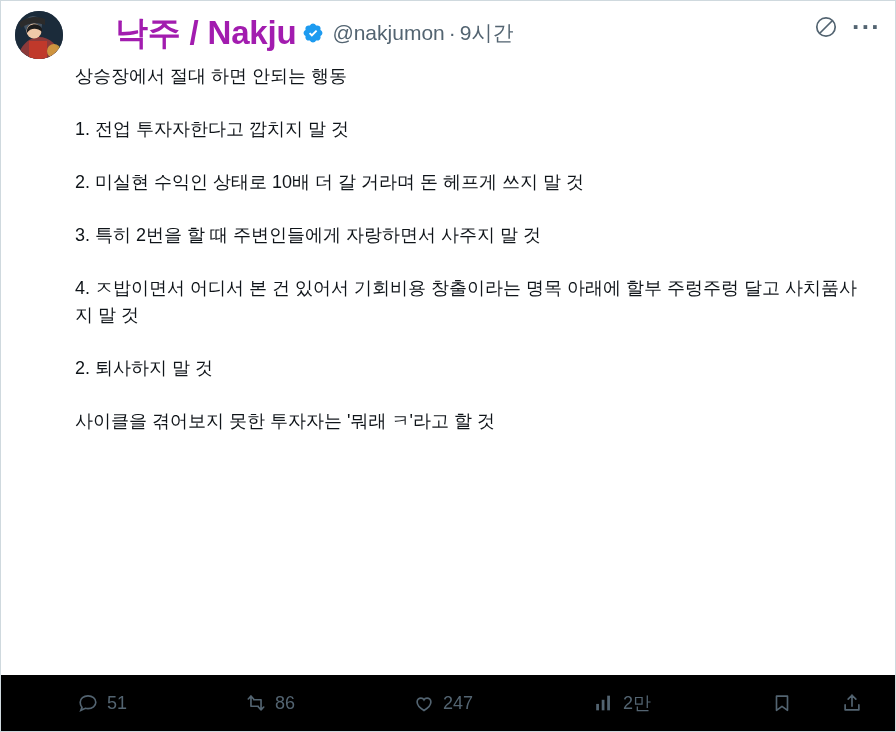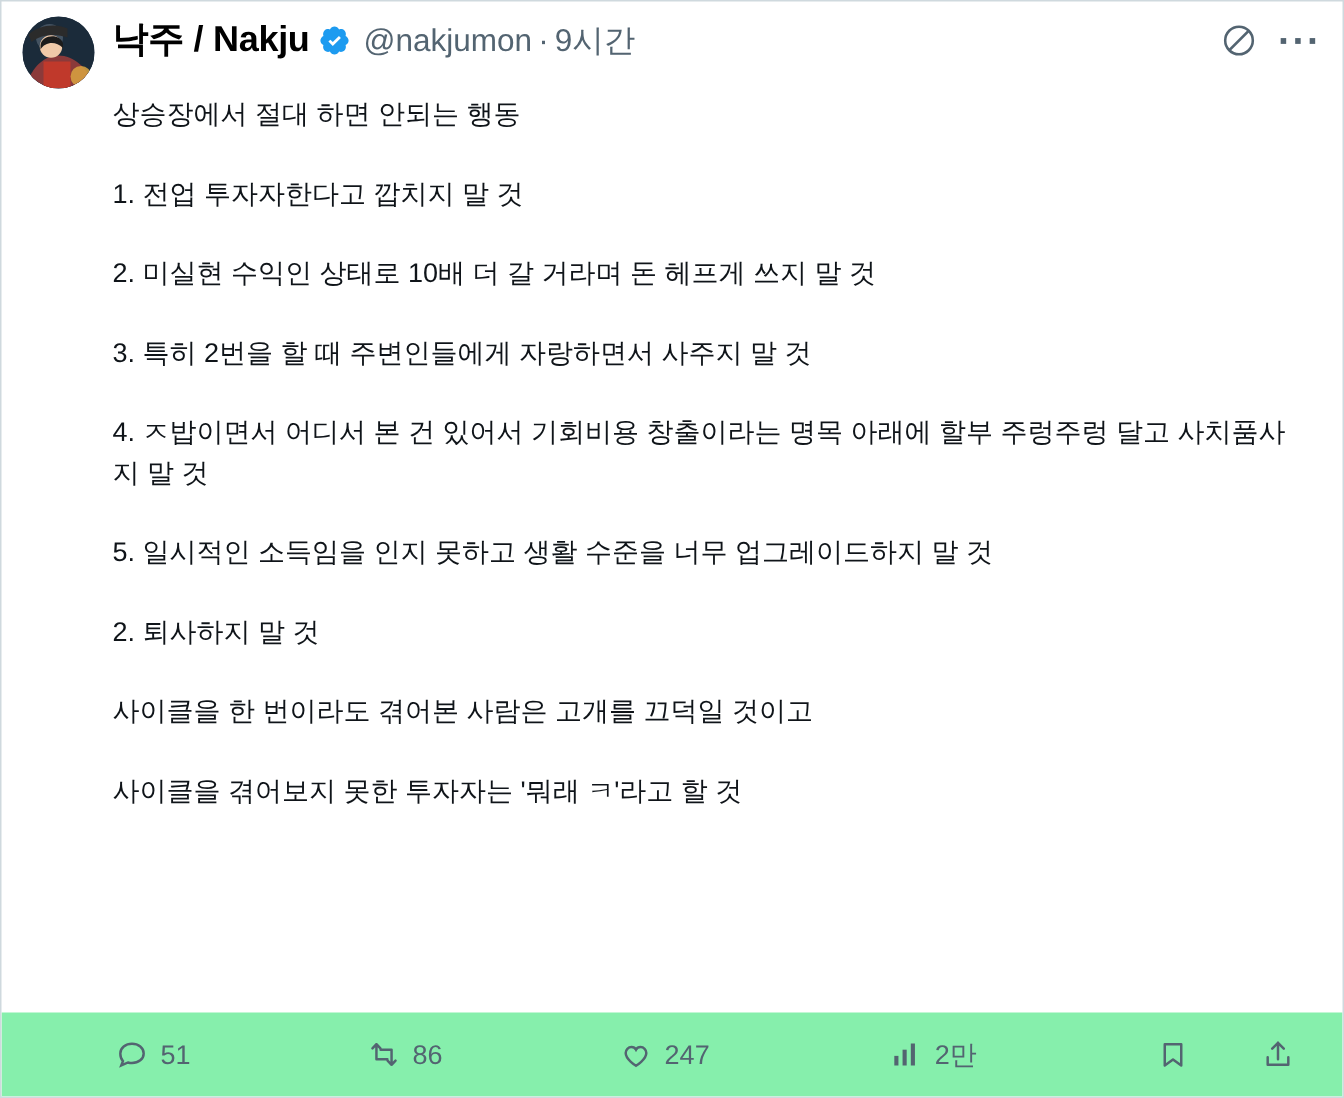--- a/index.html
+++ b/index.html
@@ -45,24 +45,25 @@
     min-width: 0;
     padding-top: 2px;
   }
   .name-row {
     display: flex;
     align-items: center;
     flex-wrap: wrap;
     line-height: 1.2;
   }
   .display-name {
-    font-size: 24px;
+    font-size: 33px;
     font-weight: bold;
-    color: #000000;
+    color: #a21caf;
     letter-spacing: -0.2px;
+    margin-left: 40px;
   }
   .verified-badge {
     display: inline-flex;
     align-items: center;
     margin-left: 6px;
   }
   .verified-badge svg {
     width: 22px;
     height: 22px;
     display: block;
@@ -122,21 +123,21 @@
   .actions-bar {
     position: absolute;
     left: 0;
     right: 0;
     bottom: 0;
     height: 56px;
     display: flex;
     align-items: center;
     padding: 0 24px 0 76px;
     box-sizing: border-box;
-    background: #86efac;
+    background: #000000;
   }
   .action {
     display: flex;
     align-items: center;
     color: #536471;
     font-size: 18px;
     cursor: pointer;
   }
   .action .glyph {
     display: inline-flex;
@@ -203,23 +204,21 @@
       </div>
 
     </div>
 
     <div class="tweet-body">
       <p class="first">상승장에서 절대 하면 안되는 행동</p>
       <p>1. 전업 투자자한다고 깝치지 말 것</p>
       <p>2. 미실현 수익인 상태로 10배 더 갈 거라며 돈 헤프게 쓰지 말 것</p>
       <p>3. 특히 2번을 할 때 주변인들에게 자랑하면서 사주지 말 것</p>
       <p>4. ㅈ밥이면서 어디서 본 건 있어서 기회비용 창출이라는 명목 아래에 할부 주렁주렁 달고 사치품사지 말 것</p>
-      <p>5. 일시적인 소득임을 인지 못하고 생활 수준을 너무 업그레이드하지 말 것</p>
       <p>2. 퇴사하지 말 것</p>
-      <p>사이클을 한 번이라도 겪어본 사람은 고개를 끄덕일 것이고</p>
       <p>사이클을 겪어보지 못한 투자자는 '뭐래 ㅋ'라고 할 것</p>
     </div>
 
   </div>
 
   <div class="actions-bar">
 
     <div class="action">
       <span class="glyph">
         <svg width="22" height="22" viewBox="0 0 24 24" aria-hidden="true">

